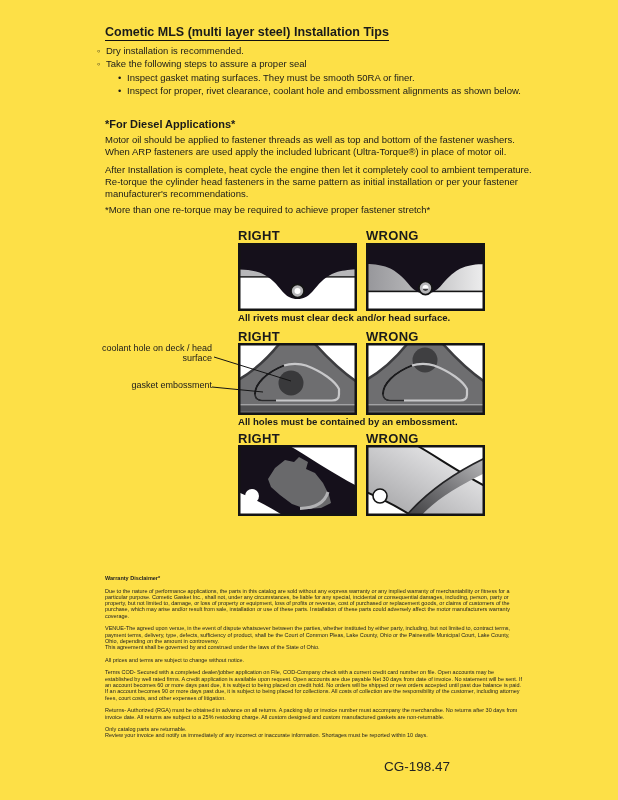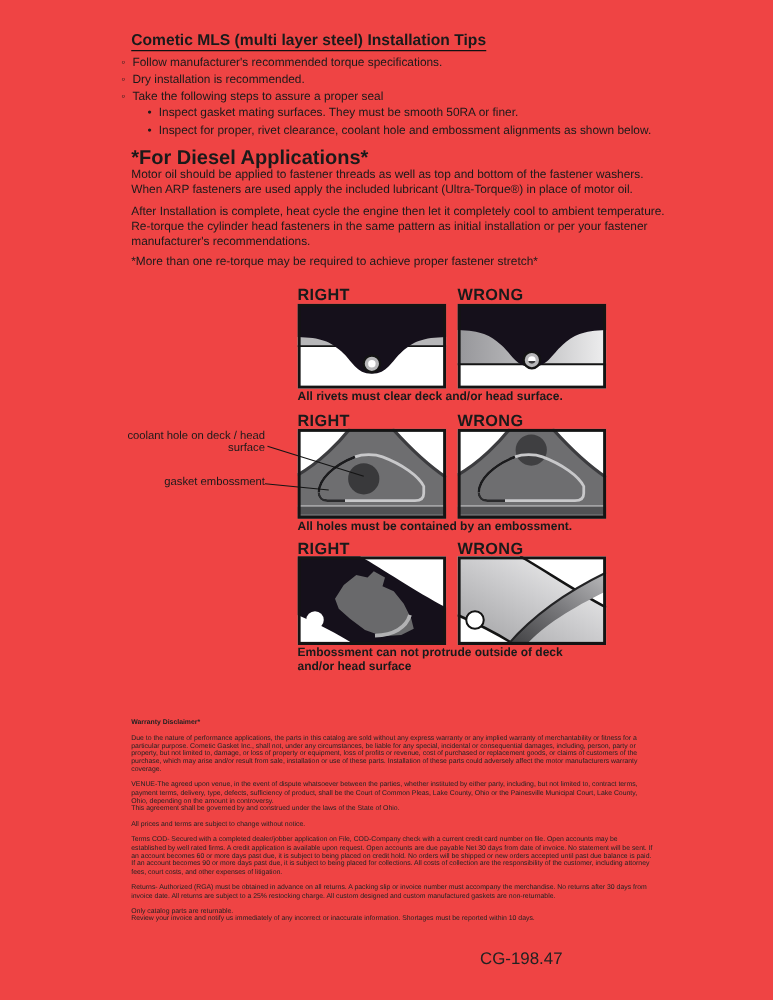--- a/index.html
+++ b/index.html
@@ -1,29 +1,29 @@
 <!DOCTYPE html>
 <html><head>
 <meta charset="utf-8">
 <style>
   html,body{margin:0;padding:0;background:#fff;}
-  .page{position:relative;width:618px;height:800px;background:#ef4444;overflow:hidden;
+  .page{position:relative;width:618px;height:800px;background:#fde047;overflow:hidden;
         font-family:"Liberation Sans",sans-serif;color:#1a1a1a;}
 
   .title{position:absolute;left:105px;top:25px;font-size:12.5px;font-weight:bold;
          border-bottom:1.6px solid #111;padding-bottom:1px;white-space:nowrap;}
 
   .tips{position:absolute;left:97px;top:44px;width:445px;font-size:9.5px;line-height:13.4px;}
   .tips ul{margin:0;padding:0;list-style:none;}
   .tips li{position:relative;padding-left:9px;}
   .tips li::before{content:"\25E6";position:absolute;left:0;top:0;}
   .tips ul.sub{margin-left:21px;}
   .tips ul.sub li::before{content:"\2022";}
 
-  .diesel-head{position:absolute;left:105px;top:118px;font-size:16px;font-weight:bold;}
+  .diesel-head{position:absolute;left:105px;top:118px;font-size:11px;font-weight:bold;}
   .para{position:absolute;left:105px;width:436px;font-size:9.5px;line-height:12px;}
   #para1{top:134px;} #para2{top:164px;} #para3{top:204px;}
 
   .dhead{position:absolute;width:119px;text-align:left;font-size:13px;font-weight:bold;letter-spacing:.3px;}
   .dcap{position:absolute;left:238px;font-size:9.6px;font-weight:bold;line-height:10.8px;}
   .dbox{position:absolute;width:119px;line-height:0;}
   .dlabels{position:absolute;left:100px;width:112px;text-align:right;font-size:9px;line-height:9.8px;}
   #label-coolant{top:344px;} #label-emboss{top:381px;}
   #leader-overlay{position:absolute;left:0;top:0;z-index:5;pointer-events:none;}
 
@@ -36,21 +36,20 @@
 </style>
 </head>
 <body>
 
 <div class="page">
 
   <div class="title">Cometic MLS (multi layer steel) Installation Tips</div>
 
   <div class="tips">
     <ul>
-      <li>Follow manufacturer's recommended torque specifications.</li>
       <li>Dry installation is recommended.</li>
       <li>Take the following steps to assure a proper seal</li>
     </ul>
     <ul class="sub">
       <li>Inspect gasket mating surfaces.  They must be smooth 50RA or finer.</li>
       <li>Inspect for proper, rivet clearance, coolant hole and embossment alignments as shown below.</li>
     </ul>
   </div>
 
   <div class="diesel-head">*For Diesel Applications*</div>
@@ -165,21 +164,20 @@
       <rect width="119" height="71" fill="#fff"></rect>
       <path d="M0,0 H50 C68,10 94,28 119,41 V71 H46 C32,62 16,54 0,47 Z" fill="url(#g3)"></path>
       <path d="M50,0 C68,10 94,28 119,41" stroke="#141414" stroke-width="2" fill="none"></path>
       <path d="M0,47 C16,54 32,62 46,71" stroke="#141414" stroke-width="2" fill="none"></path>
       <path d="M40,71 C58,50 84,30 119,13 L119,28 C92,41 68,56 55,71 Z" fill="url(#g4)"></path>
       <path d="M40,71 C58,50 84,30 119,13" stroke="#232325" stroke-width="1.6" fill="none"></path>
       <circle cx="14" cy="51" r="7" fill="#fff" stroke="#141414" stroke-width="1.6"></circle>
       <rect x="1.25" y="1.25" width="116.5" height="68.5" fill="none" stroke="#141414" stroke-width="2.5"></rect>
     </svg>
   </div>
-  <div class="dcap" style="top:518px;width:225px">Embossment can not protrude outside of deck and/or head surface</div>
 
   <svg id="leader-overlay" width="618" height="800">
     <line x1="214" y1="357" x2="291" y2="381" stroke="#141414" stroke-width="1"></line>
     <line x1="212" y1="387" x2="263" y2="392" stroke="#141414" stroke-width="1"></line>
   </svg>
 
   <div class="warranty">
     <p class="first">Warranty Disclaimer*</p>
     <p>Due to the nature of performance applications, the parts in this catalog are sold without any express warranty or any implied warranty of merchantability or fitness for a particular purpose.  Cometic Gasket Inc., shall not, under any circumstances, be liable for any special, incidental or consequential damages, including, person, party or property, but not limited to, damage, or loss of property or equipment, loss of profits or revenue, cost of purchased or replacement goods, or claims of customers of the purchase, which may arise and/or result from sale, installation or use of these parts.  Installation of these parts could adversely affect the motor manufacturers warranty coverage.</p>
     <p>VENUE-The agreed upon venue, in the event of dispute whatsoever between the parties, whether instituted by either party, including, but not limited to, contract terms, payment terms, delivery, type, defects, sufficiency of product, shall be the Court of Common Pleas, Lake County, Ohio or the Painesville Municipal Court, Lake County, Ohio, depending on the amount in controversy.</p>

